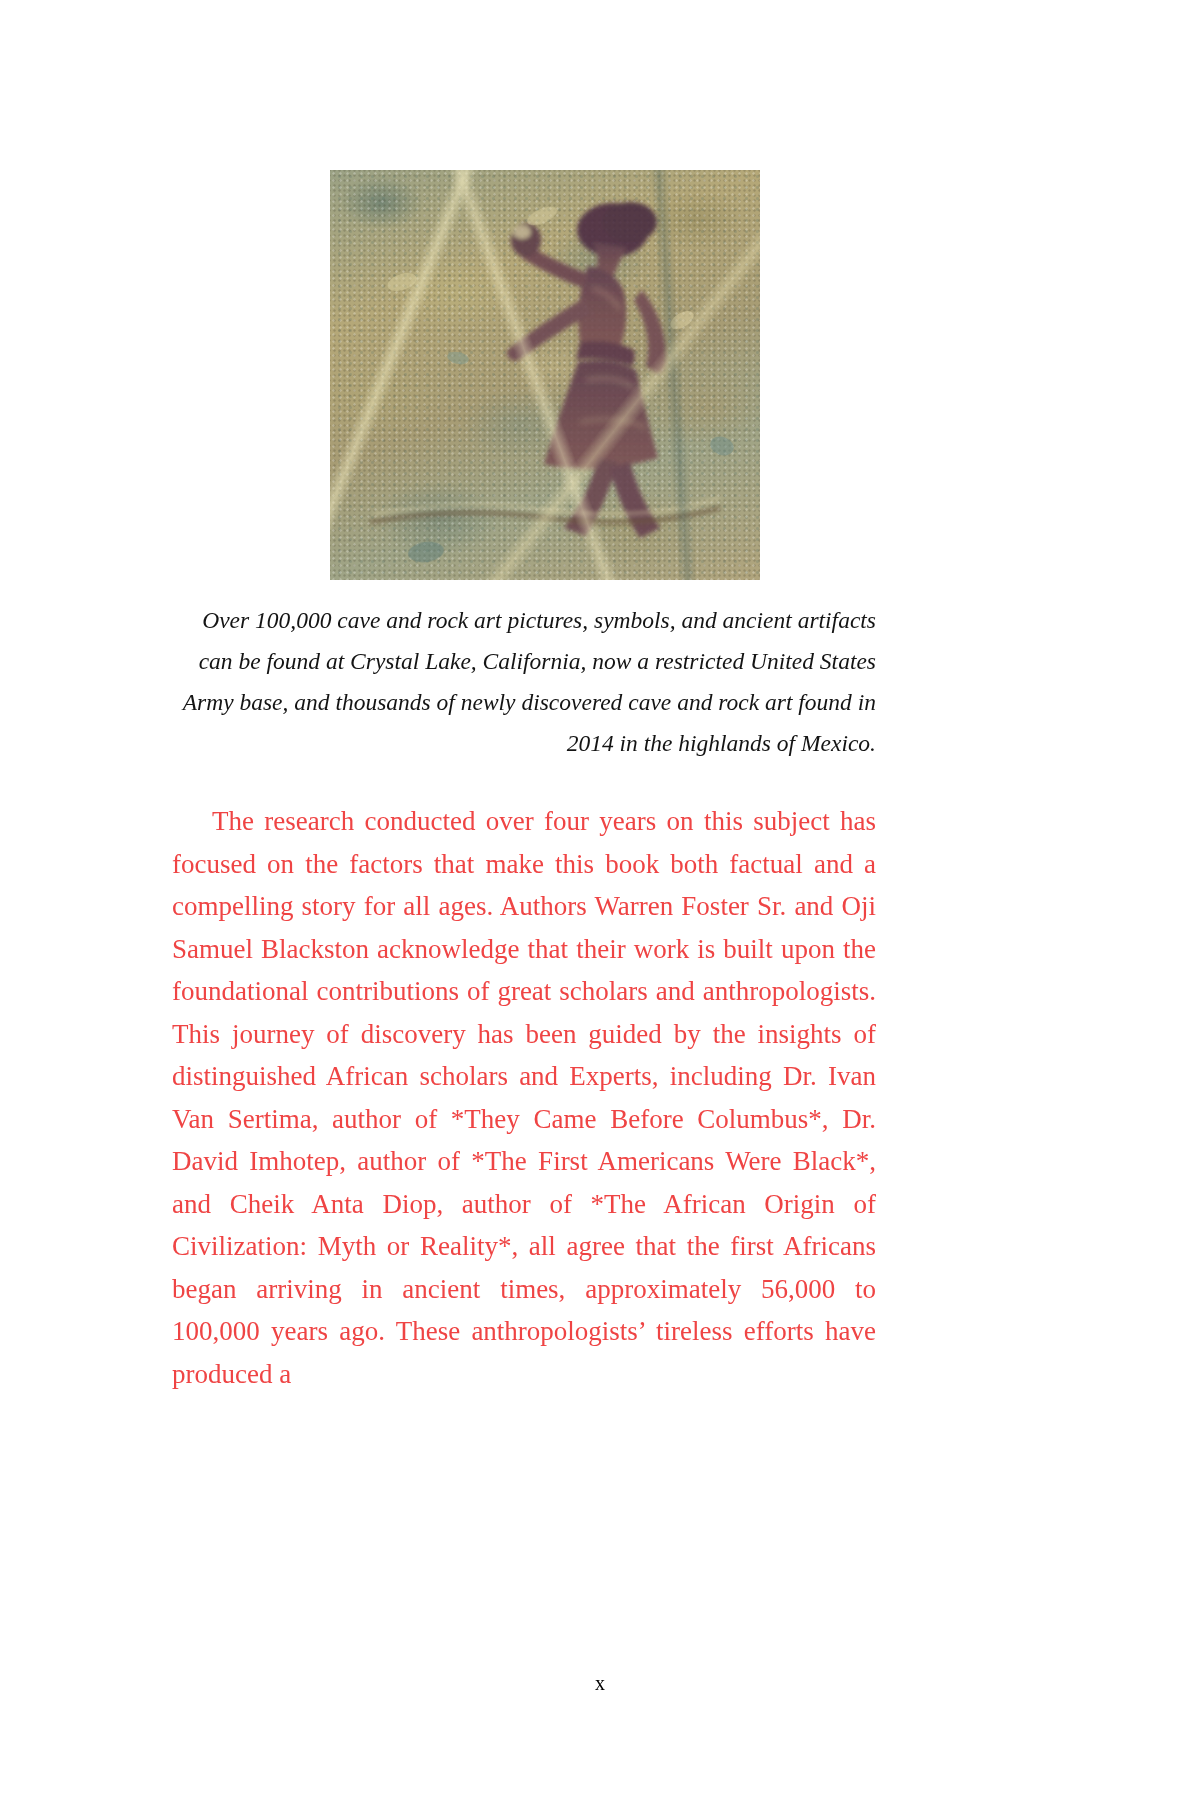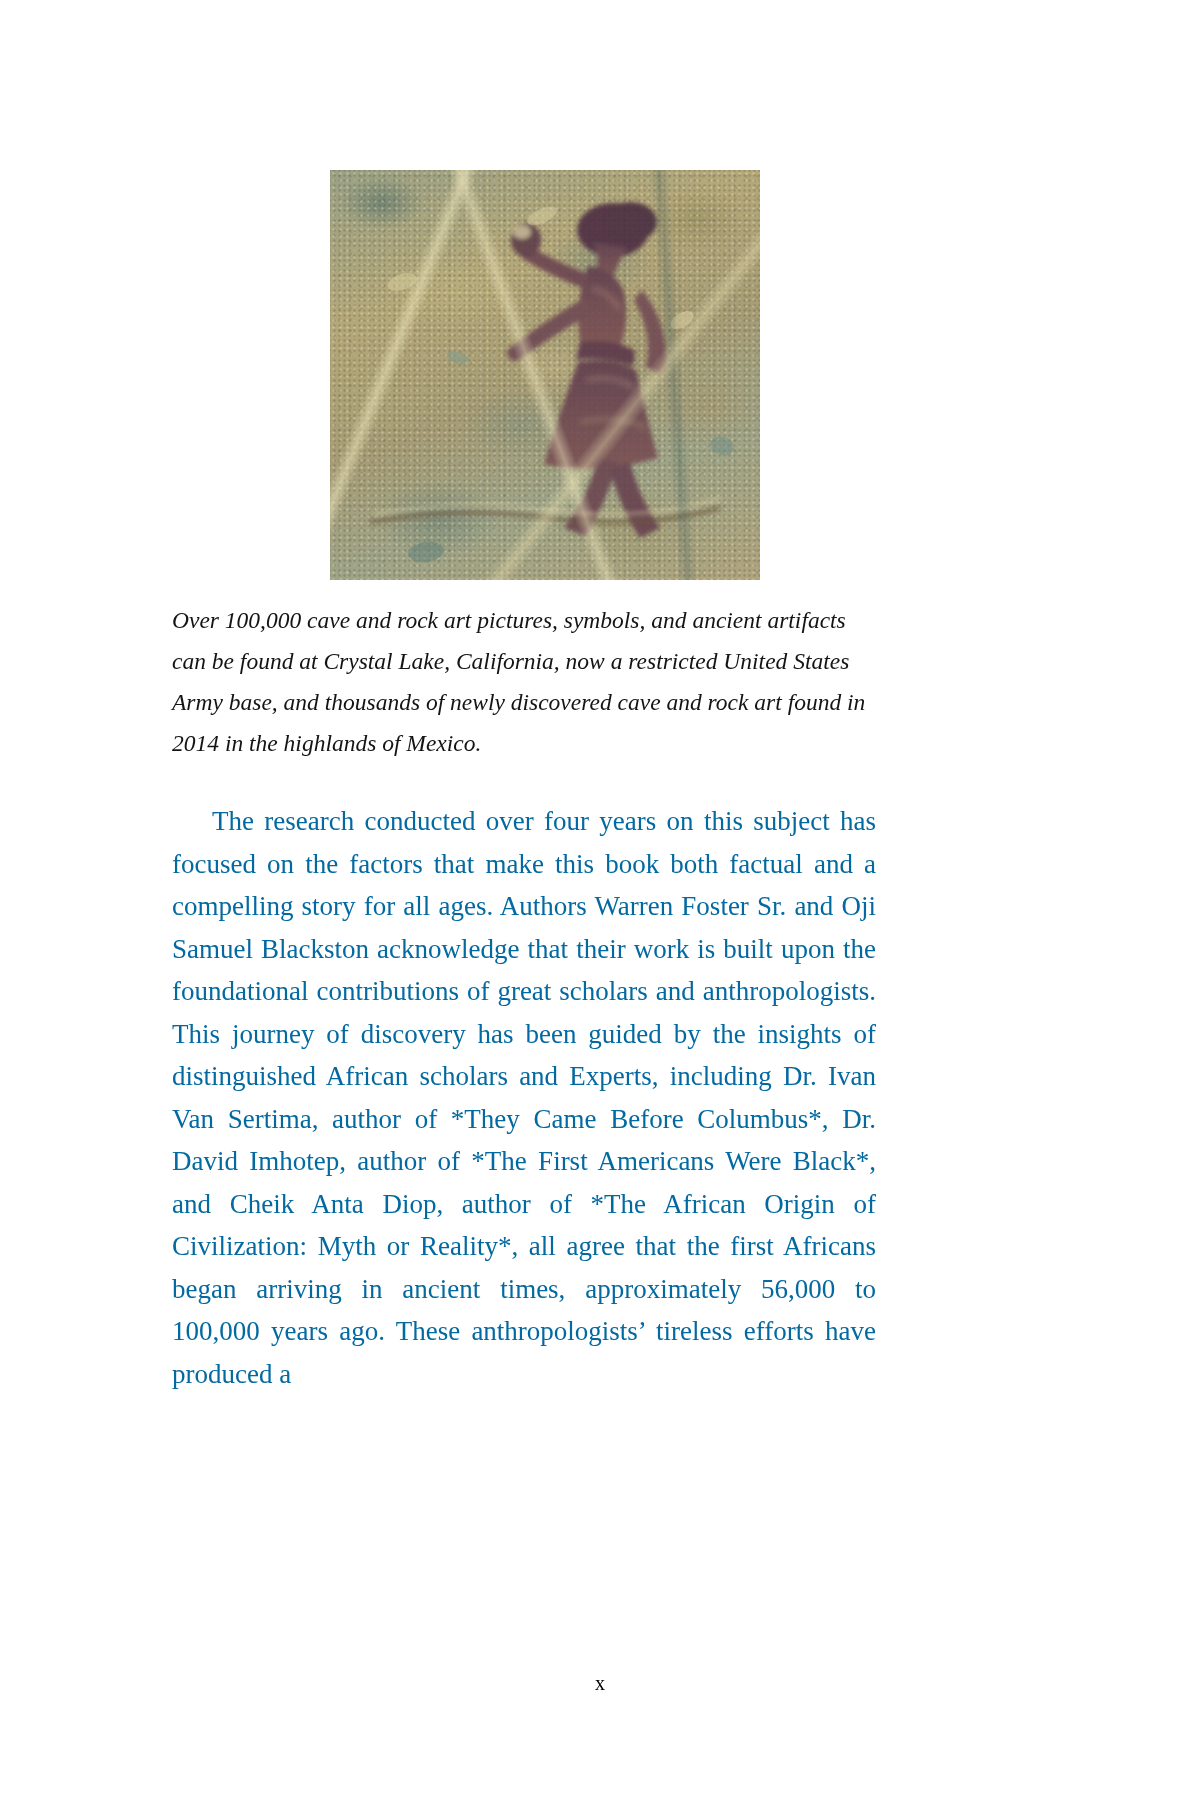--- a/index.html
+++ b/index.html
@@ -80,36 +80,36 @@
 
   
   .caption {
     position: absolute;
     left: 172px;
     top: 600px;
     width: 704px;
     font-style: italic;
     font-size: 23.5px;
     line-height: 41px;
-    text-align: left;
+    text-align: right;
     color: #141414;
   }
 
   
   .body-text {
     position: absolute;
     left: 172px;
     top: 800px;
     width: 704px;
     font-size: 27px;
     line-height: 42.5px;
     text-align: justify;
     text-justify: inter-word;
     text-indent: 40px;
-    color: #0369a1;
+    color: #ef4444;
   }
 
   
   .folio {
     position: absolute;
     left: 0;
     top: 1672px;
     width: 1200px;
     text-align: center;
     font-size: 20px;

